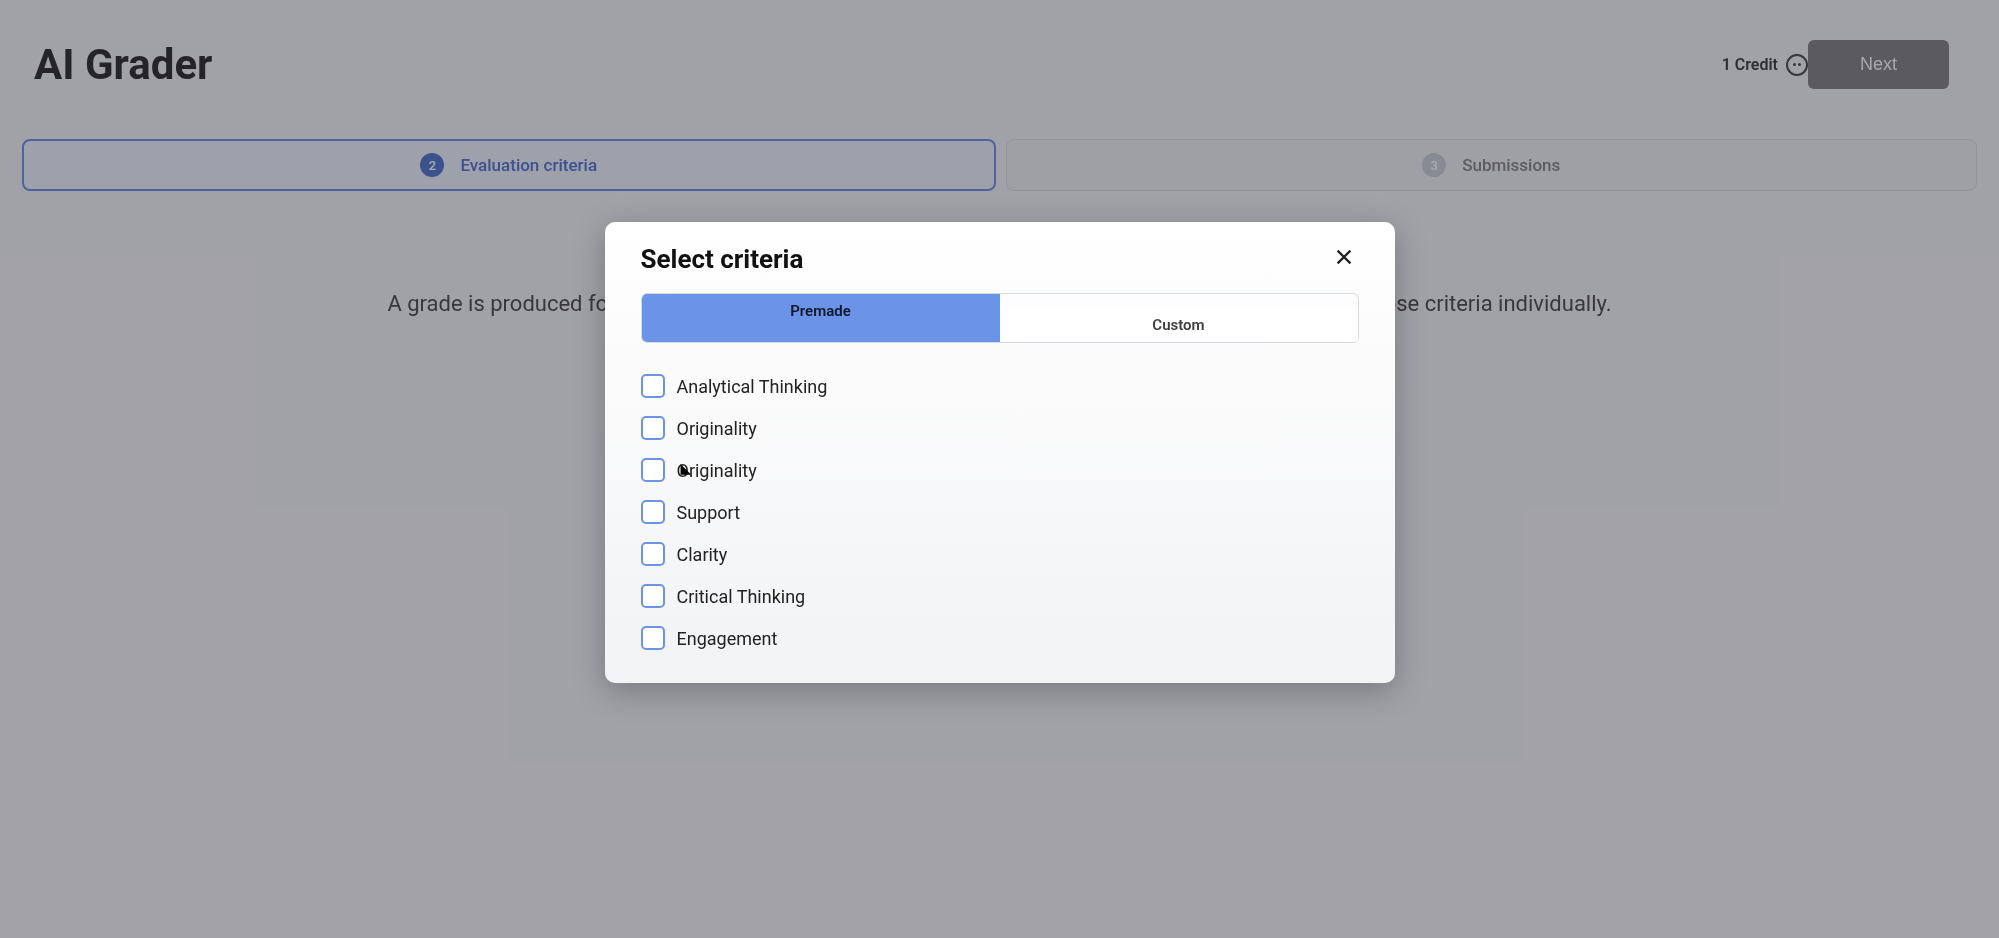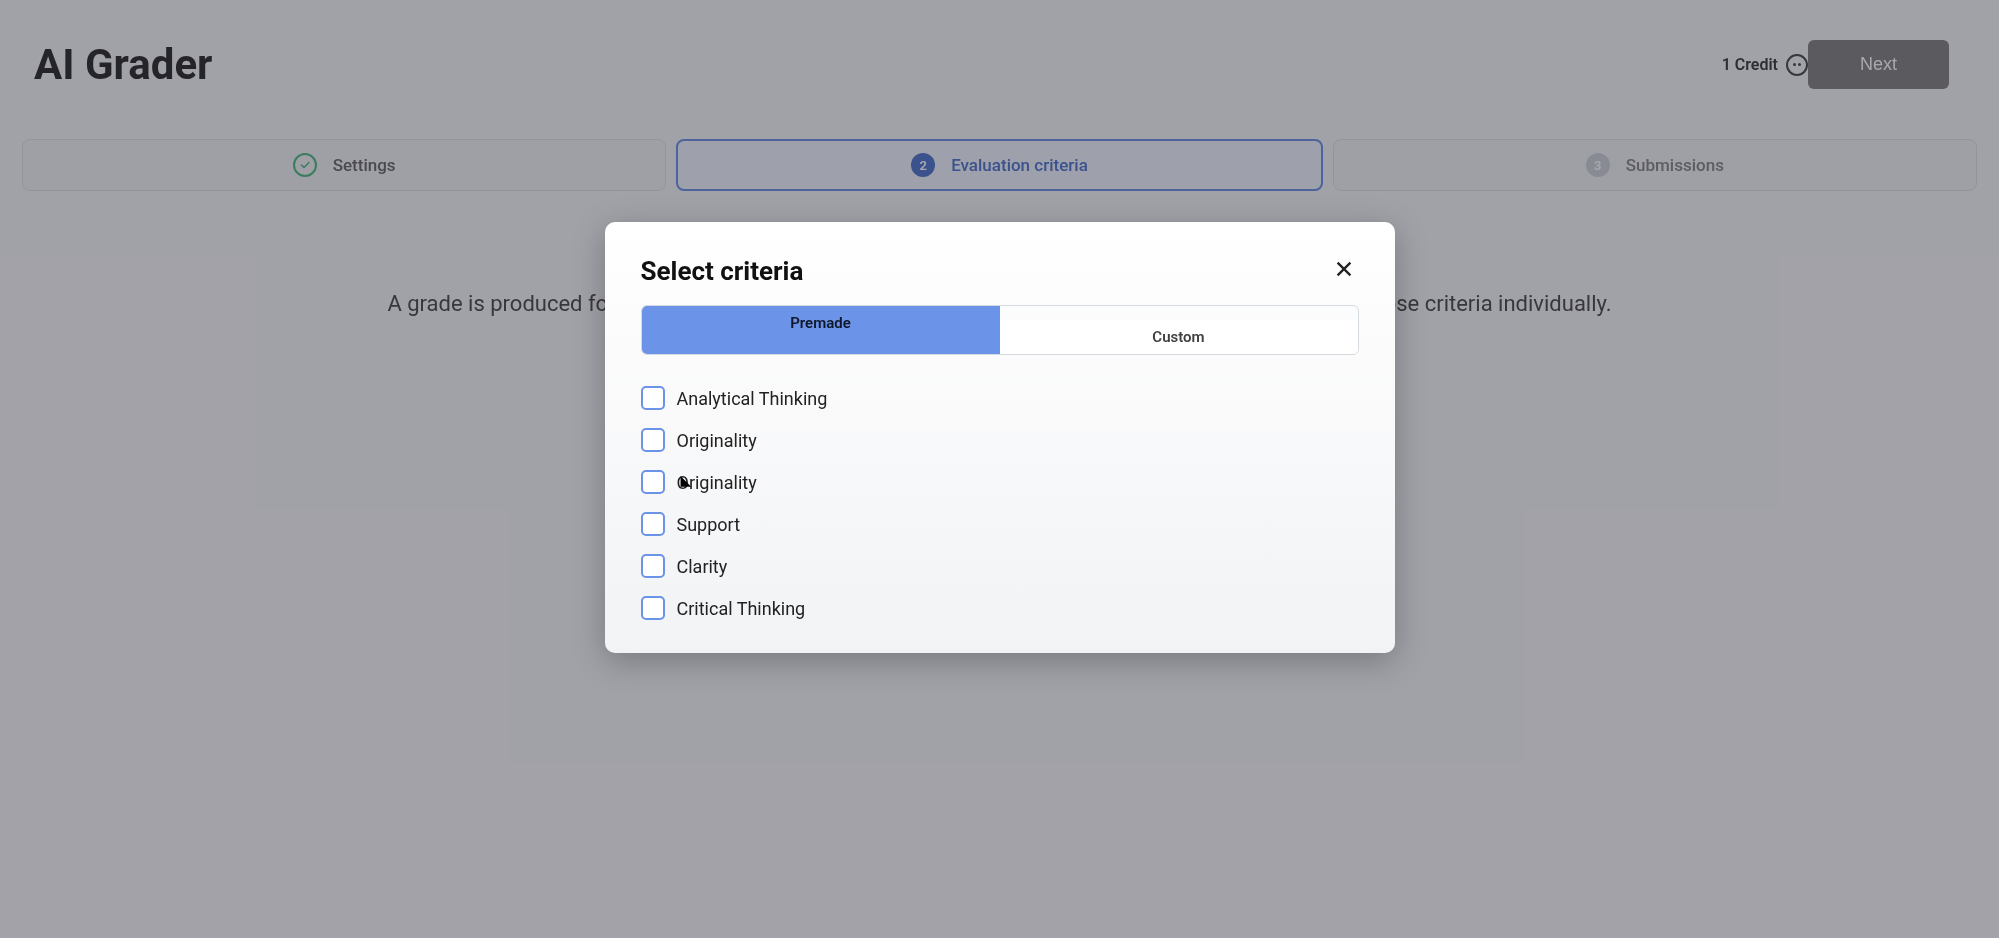--- a/index.html
+++ b/index.html
@@ -132,21 +132,21 @@
       background: rgba(60, 60, 70, 0.45);
       display: flex;
       align-items: flex-start;
       justify-content: center;
     }
     .modal {
       background: linear-gradient(#fff, #f2f3f5);
       width: 790px;
       border-radius: 10px;
       margin-top: 222px;
-      padding: 32px 36px 24px 36px;
+      padding: 20px 36px 24px 36px;
       box-shadow: 0 8px 32px rgba(0,0,0,0.25);
       position: relative;
     }
     .modal-header { display: flex; align-items: center; justify-content: space-between; }
     .modal-title { font-size: 26px; font-weight: 700; color: #111; }
     .close-btn {
       background: none;
       border: none;
       cursor: pointer;
       padding: 4px;
@@ -214,28 +214,20 @@
   <div class="header-right">
     <div class="credit-wrap">
       <span>1 Credit</span>
       <span class="credit-icon"></span>
     </div>
     <button class="next-button">Next</button>
   </div>
 </div>
 
 <div class="stepper">
-  <div class="step completed">
-    <span class="step-check">
-      <svg viewBox="0 0 24 24" fill="none">
-          <path d="M5 12l5 5L20 7" stroke="#3bb273" stroke-width="3" stroke-linecap="round" stroke-linejoin="round"></path>
-        </svg>
-    </span>
-    <span>Settings</span>
-  </div>
   <div class="step active">
     <span class="step-badge">2</span>
     <span>Evaluation criteria</span>
   </div>
   <div class="step pending">
     <span class="step-badge">3</span>
     <span>Submissions</span>
   </div>
 </div>
 
@@ -278,16 +270,20 @@
         <span class="criteria-label">Support</span>
       </div>
       <div class="criteria-item">
         <div class="checkbox"></div>
         <span class="criteria-label">Clarity</span>
       </div>
       <div class="criteria-item">
         <div class="checkbox"></div>
         <span class="criteria-label">Critical Thinking</span>
       </div>
+      <div class="criteria-item">
+        <div class="checkbox"></div>
+        <span class="criteria-label">Engagement</span>
+      </div>
     </div>
 
   </div>
 </div>
 
 </body></html>

